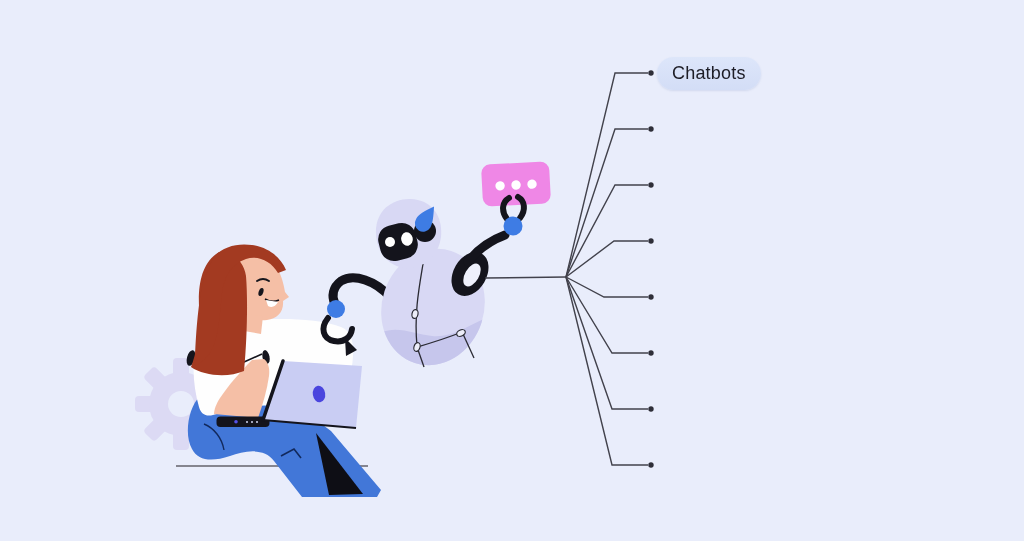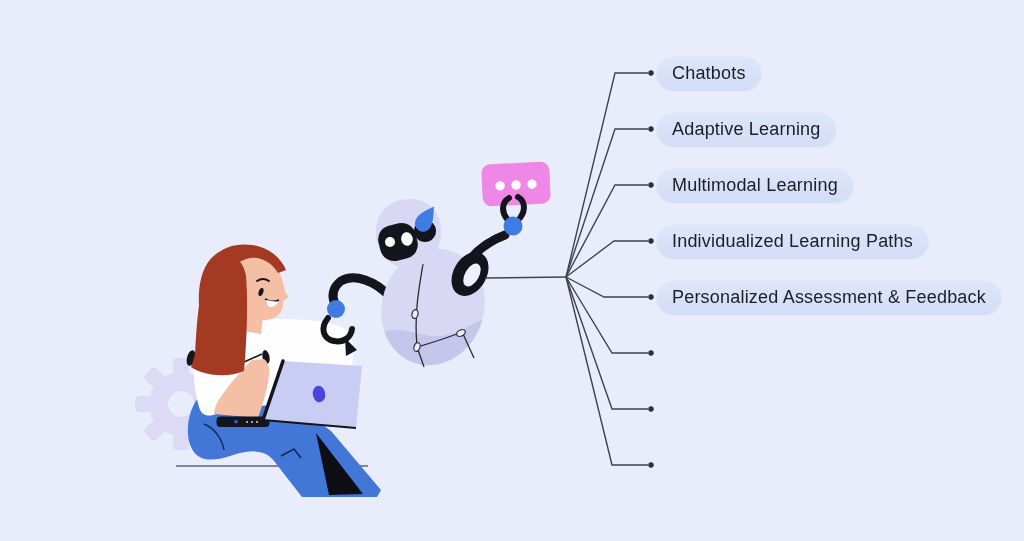--- a/index.html
+++ b/index.html
@@ -152,17 +152,13 @@
       <circle cx="651" cy="185" r="2.7"></circle>
       <circle cx="651" cy="241" r="2.7"></circle>
       <circle cx="651" cy="297" r="2.7"></circle>
       <circle cx="651" cy="353" r="2.7"></circle>
       <circle cx="651" cy="409" r="2.7"></circle>
       <circle cx="651" cy="465" r="2.7"></circle>
     </g>
   </svg>
 
   <div class="pill" style="top:57px">Chatbots</div>
-  <div class="pill" style="top:113px">Adaptive Learning</div>
-  <div class="pill" style="top:169px">Multimodal Learning</div>
-  <div class="pill" style="top:225px">Individualized Learning Paths</div>
-  <div class="pill" style="top:281px">Personalized Assessment &amp; Feedback</div>
 </div>
 
 </body></html>

